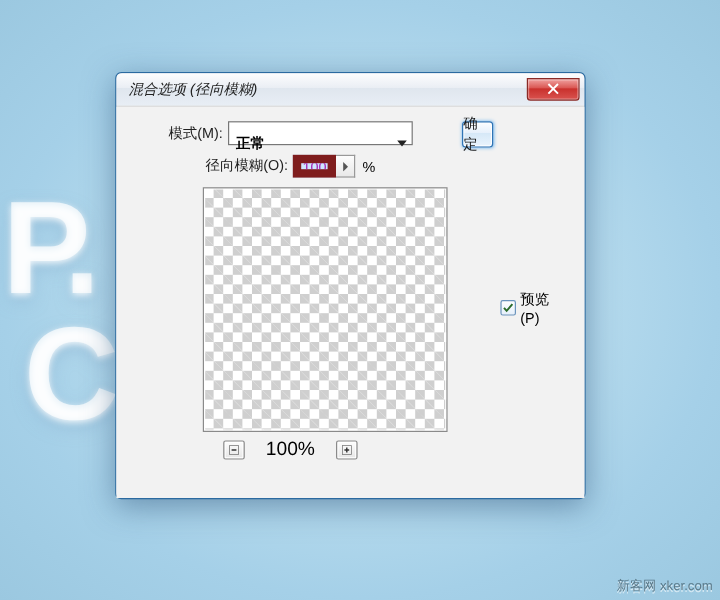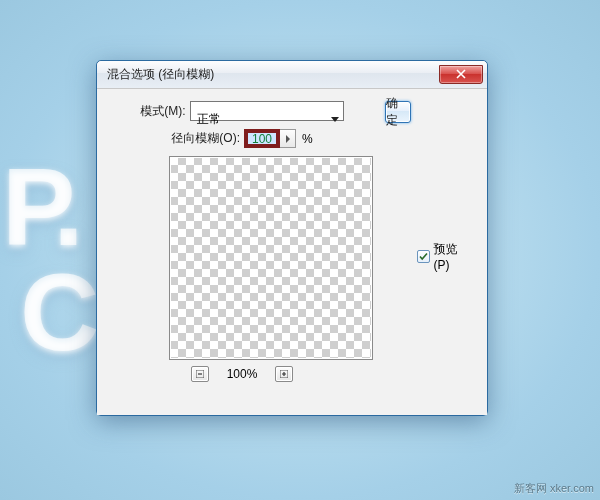--- a/index.html
+++ b/index.html
@@ -32,48 +32,48 @@
     box-shadow: 0 0 0 1px rgba(255,255,255,0.5) inset, 0 6px 26px rgba(40,80,120,0.5);
     display: flex; flex-direction: column;
   }
   .titlebar {
     height: 28px; display: flex; align-items: center;
     background: linear-gradient(#fdfdfe, #eaeef4 45%, #dfe6ee 46%, #e8eef5);
     border-bottom: 1px solid #c8c8c8;
     border-radius: 5px 5px 0 0;
     padding-left: 10px;
   }
-  .titlebar-title { font-size: 12px; color: #222; flex: 1; }
+  .titlebar-title { font-size: 12px; color: #222; flex: 1; font-style: italic; }
   .close-btn {
     width: 44px; height: 19px; margin-right: 4px; margin-top: -1px;
     background: linear-gradient(#f0a2a0, #d9534f 45%, #c9302c 46%, #d9534f);
     border: 1px solid #8a2a26; border-radius: 0 0 3px 3px;
     display: flex; align-items: center; justify-content: center;
     box-shadow: inset 0 0 0 1px rgba(255,255,255,0.35);
   }
   .close-btn svg { display:block; }
   .dialog-body {
     flex: 1; padding: 12px 14px 10px 14px;
     display: flex; gap: 12px;
     background: #f2f2f2;
   }
   .left-col { flex: 1; display: flex; flex-direction: column; }
   .row { display: flex; align-items: center; margin-bottom: 8px; justify-content: center; }
   .row-label { font-size: 12px; color: #222; margin-right: 4px; }
   .mode-select {
     width: 154px; height: 20px;
     border: 1px solid #777; background: #fff;
     display: flex; align-items: center; justify-content: space-between;
-    padding: 16px 4px 0 6px; font-size: 12px;
+    padding: 16px 4px 0 6px; font-size: 12px; font-weight: bold;
   }
   .mode-caret { width:0;height:0;border-left:4px solid transparent;border-right:4px solid transparent;border-top:5px solid #222; }
   .opacity-input {
-    width: 36px; height: 19px; border: 4px solid #7f1d1d;
+    width: 36px; height: 19px; border: 7px solid #7f1d1d;
     background: #fff; font-size: 12px; text-align: center;
-    color: #15803d; background: #cfe6ff;
+    color: #a21caf; background: #cfe6ff;
   }
   .spinner {
     width: 16px; height: 19px; border: 1px solid #999; border-left: none;
     background: linear-gradient(#fdfdfd,#e8e8e8);
     display: flex; align-items: center; justify-content: center;
   }
   .spinner svg { display:block; }
   .percent { font-size: 12px; margin-left: 6px; }
   .preview-box {
     width: 204px; height: 204px; border: 1px solid #8a8a8a;
@@ -90,21 +90,21 @@
     display: flex; align-items: center; justify-content: center;
     gap: 18px; margin-top: 6px;
   }
   .zoom-btn {
     width: 18px; height: 16px; border: 1px solid #8a8a8a; border-radius: 2px;
     background: linear-gradient(#fdfdfd,#e6e6e6);
     display:flex;align-items:center;justify-content:center;
     box-shadow: inset 0 0 0 1px #fff;
   }
   .zoom-btn svg{display:block;}
-  .zoom-val { font-size: 12px; text-align: right; }
+  .zoom-val { font-size: 16px; text-align: right; }
   .right-col { width: 88px; display: flex; flex-direction: row; gap: 6px; }
   .win-btn {
     height: 22px; border: 1px solid #6a94bd; border-radius: 3px;
     background: linear-gradient(#fdfeff,#e6f0fb 45%,#d6e8f7 46%,#eaf4fd);
     font-size: 12px; color: #1a1a1a;
     display:flex;align-items:center;justify-content:center;
     box-shadow: inset 0 0 0 1px rgba(255,255,255,0.9);
   }
   .win-btn.default { border-color: #2f74b5; box-shadow: 0 0 3px #6bb2ee, inset 0 0 0 1px rgba(255,255,255,0.9); }
   .check-row { display:flex; align-items:center; gap:4px; margin-top:6px; font-size:12px; }

